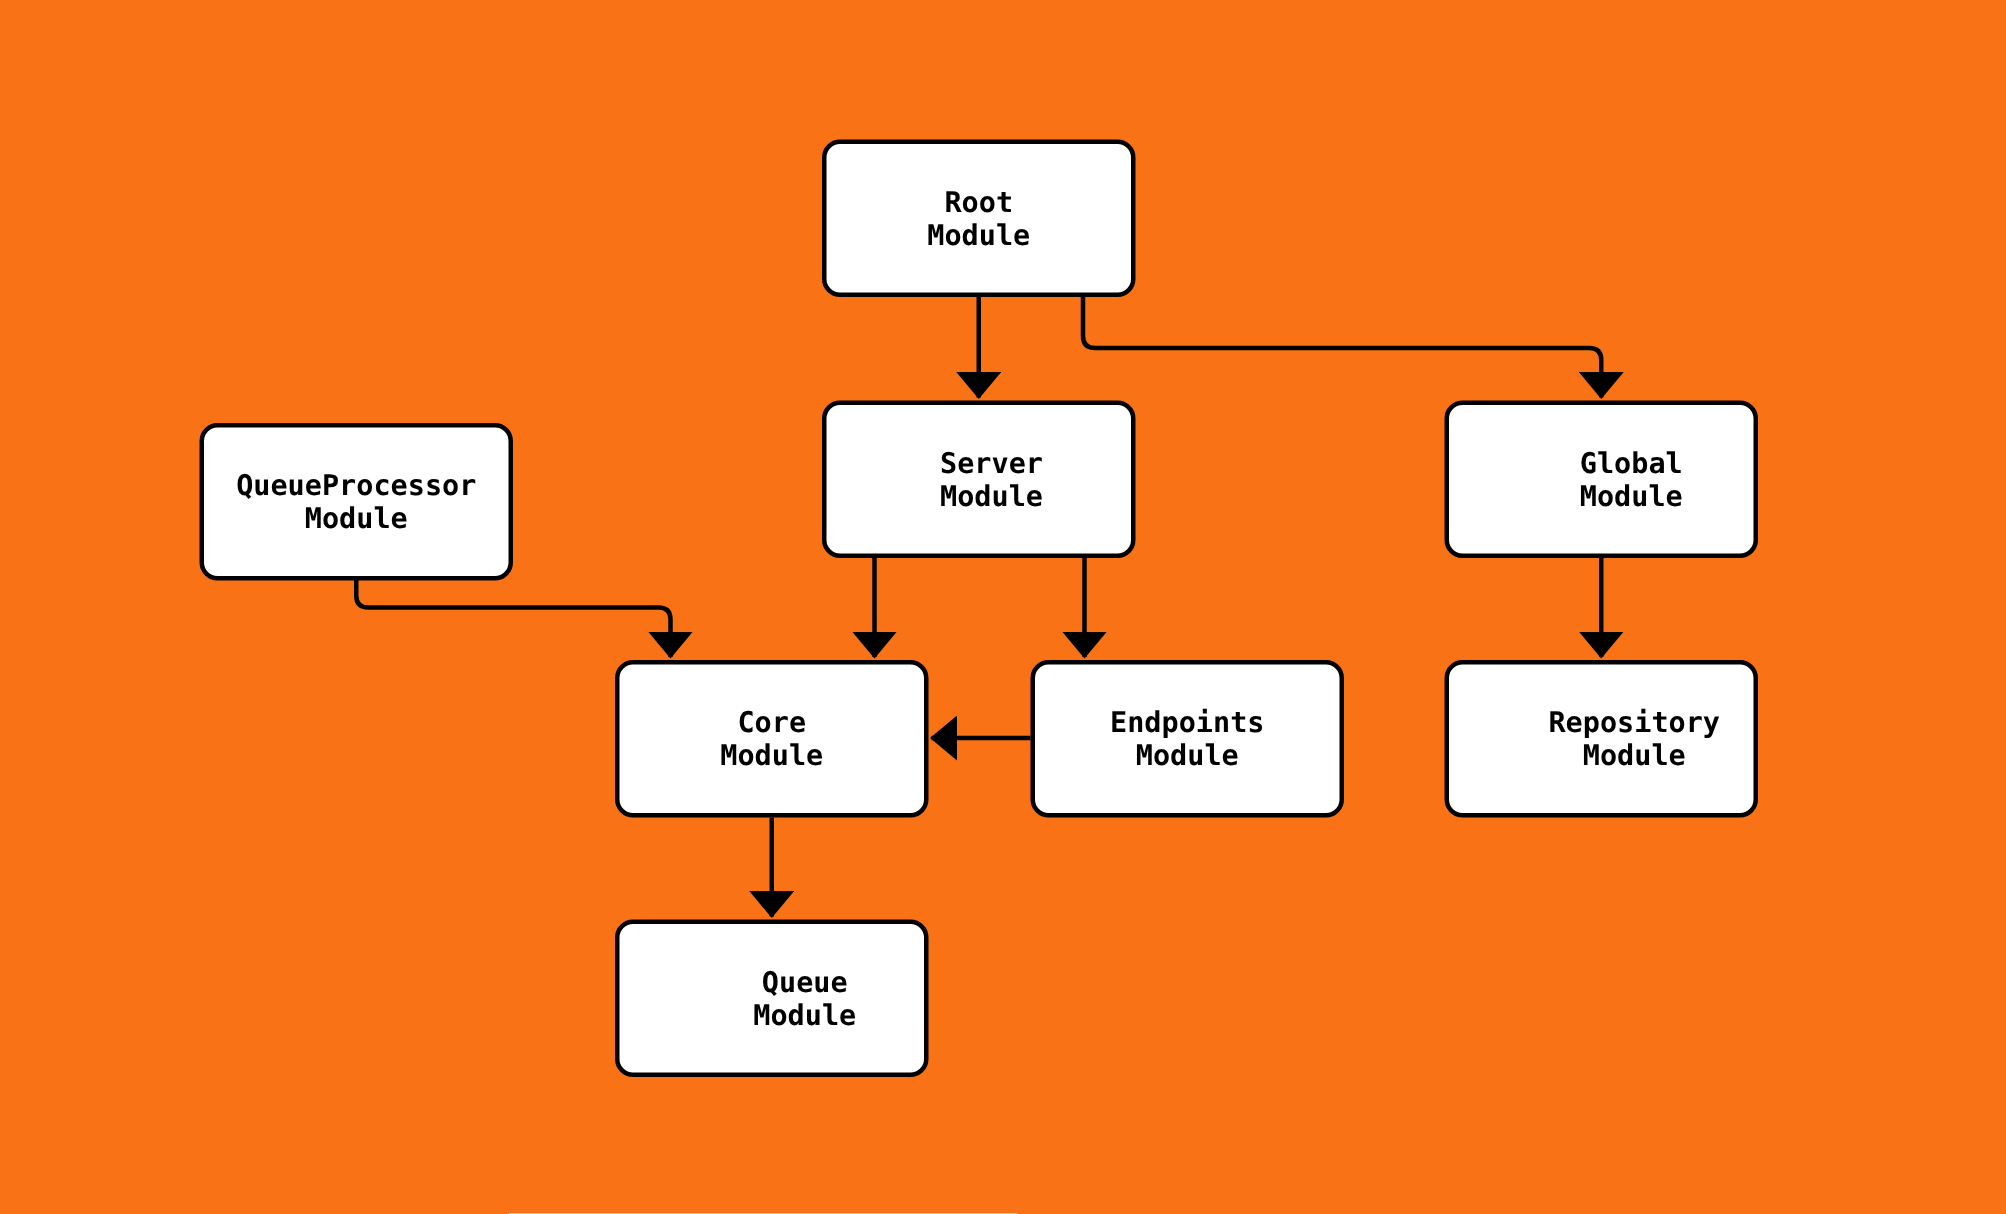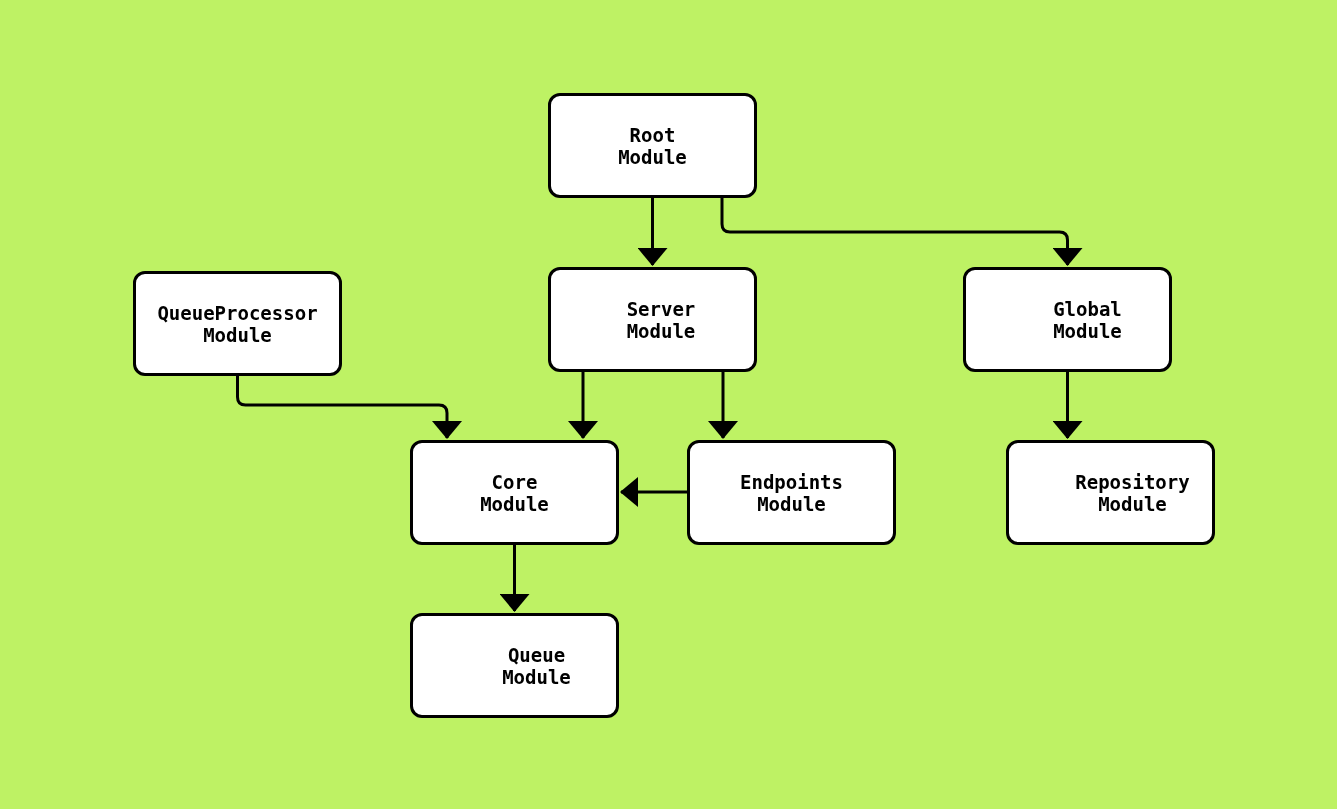--- a/index.html
+++ b/index.html
@@ -4,21 +4,21 @@
 <style>
   html, body {
     margin: 0;
     padding: 0;
     background: #ffffff;
   }
   .canvas {
     position: relative;
     width: 1337px;
     height: 809px;
-    background: #bef264;
+    background: #f97316;
     font-family: "DejaVu Sans Mono", "Liberation Mono", monospace;
     overflow: hidden;
   }
   .edges-svg {
     position: absolute;
     left: 0;
     top: 0;
     width: 1337px;
     height: 809px;
     display: block;
@@ -43,26 +43,26 @@
   .node-label {
     font-size: 19px;
     font-weight: bold;
     line-height: 22px;
     color: #000000;
     text-align: center;
     white-space: pre-line;
   }
   
   .pos-root          { left: 548px; top: 93px;  }
-  .pos-queueprocessor{ left: 133px; top: 271px; }
+  .pos-queueprocessor{ left: 133px; top: 282px; }
   .pos-server        { left: 548px; top: 267px; padding-left: 17px; }
   .pos-global        { left: 963px; top: 267px; padding-left: 40px; }
   .pos-core          { left: 410px; top: 440px; }
   .pos-endpoints     { left: 687px; top: 440px; }
-  .pos-repository    { left: 1006px; top: 440px; padding-left: 44px; }
+  .pos-repository    { left: 963px; top: 440px; padding-left: 44px; }
   .pos-queue         { left: 410px; top: 613px; padding-left: 44px; }
 </style>
 </head>
 <body>
 
 <div class="canvas">
 
   <svg class="edges-svg" viewBox="0 0 1337 809" xmlns="http://www.w3.org/2000/svg">
     <defs>
       <marker id="arrowhead" markerUnits="userSpaceOnUse" markerWidth="18" markerHeight="30" refX="17" refY="15" orient="auto">

